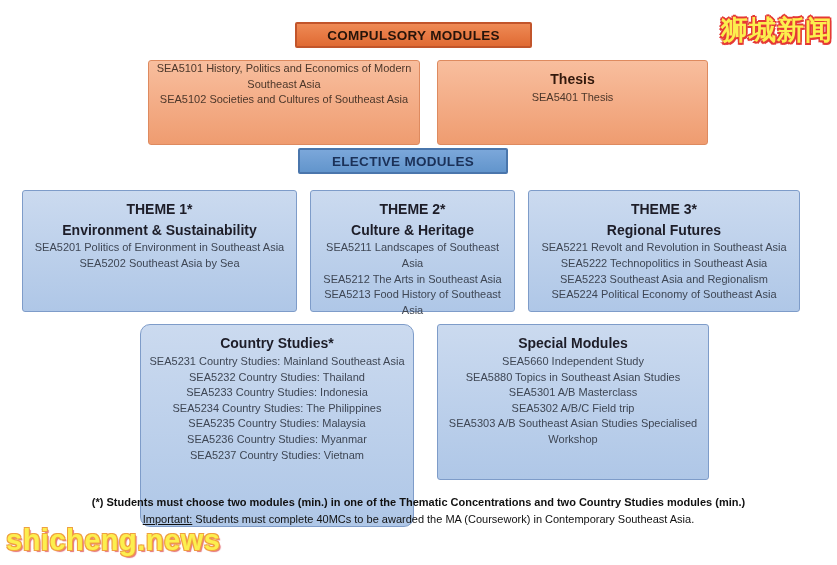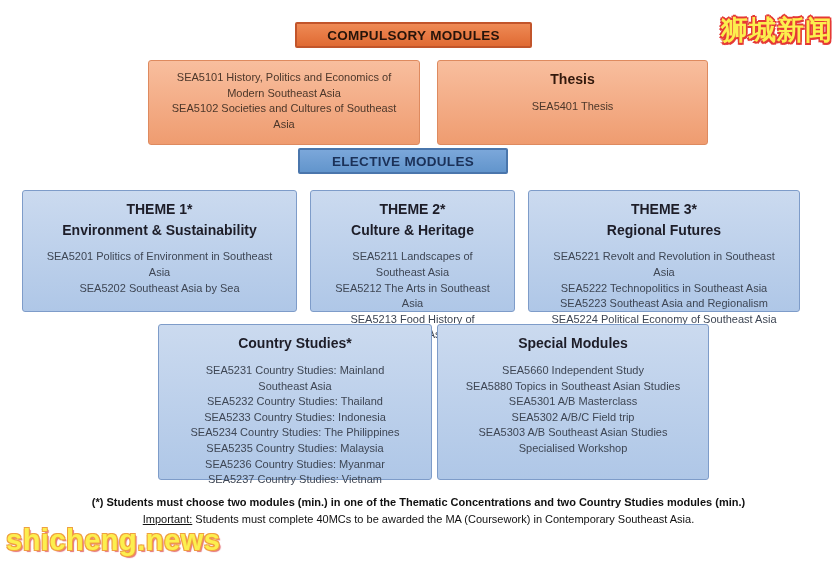--- a/index.html
+++ b/index.html
@@ -29,28 +29,28 @@
     background:linear-gradient(180deg, var(--orange-box-top), var(--orange-box-bottom));
     border:1.5px solid var(--orange-box-border);
   }
   .box.blue {
     background:linear-gradient(180deg, var(--blue-box-top), var(--blue-box-bottom));
     border:1.5px solid var(--blue-box-border);
   }
   .box .title { margin-top:8px; font-weight:bold; font-size:14px; line-height:1.5; color:var(--title-text); }
   .box .subtitle { font-weight:bold; font-size:14px; line-height:1.45; color:var(--title-text); }
   .box.orange .title { color:var(--orange-title-text); }
-  .box .courses { margin-top:9px; padding:0 22px; font-size:11px; line-height:1.42; color:var(--body-text); }
+  .box .courses { padding:0 6px; font-size:11px; line-height:1.42; color:var(--body-text); }
   .box.orange .courses { color:var(--orange-body-text); }
   #box-core    { left:148px; top:60px;  width:272px; height:85px;  }
   #box-thesis  { left:437px; top:60px;  width:271px; height:85px;  }
   #box-theme1  { left:22px;  top:190px; width:275px; height:122px; }
   #box-theme2  { left:310px; top:190px; width:205px; height:122px; }
   #box-theme3  { left:528px; top:190px; width:272px; height:122px; }
-  #box-country { left:158px; top:324px; width:274px; height:156px; }
+  #box-country { left:140px; top:324px; width:274px; height:203px;border-radius:10px; }
   #box-special { left:437px; top:324px; width:272px; height:156px; }
   .footnote { position:absolute; left:0; right:0; text-align:center; color:#111111; }
   #footnote1 { top:496px; font-weight:bold; font-size:11px; }
   #footnote2 { top:513px; font-size:11px; }
   #footnote2 .ul { text-decoration:underline; }
   .watermark { position:absolute; font-weight:bold; white-space:nowrap; }
   #wm-top {
     right:4px; top:12px; font-size:27px; letter-spacing:1px;
     color:var(--watermark-yellow);
     text-shadow: 1.5px 1.5px 0 var(--watermark-red), -1.5px 1.5px 0 var(--watermark-red),

